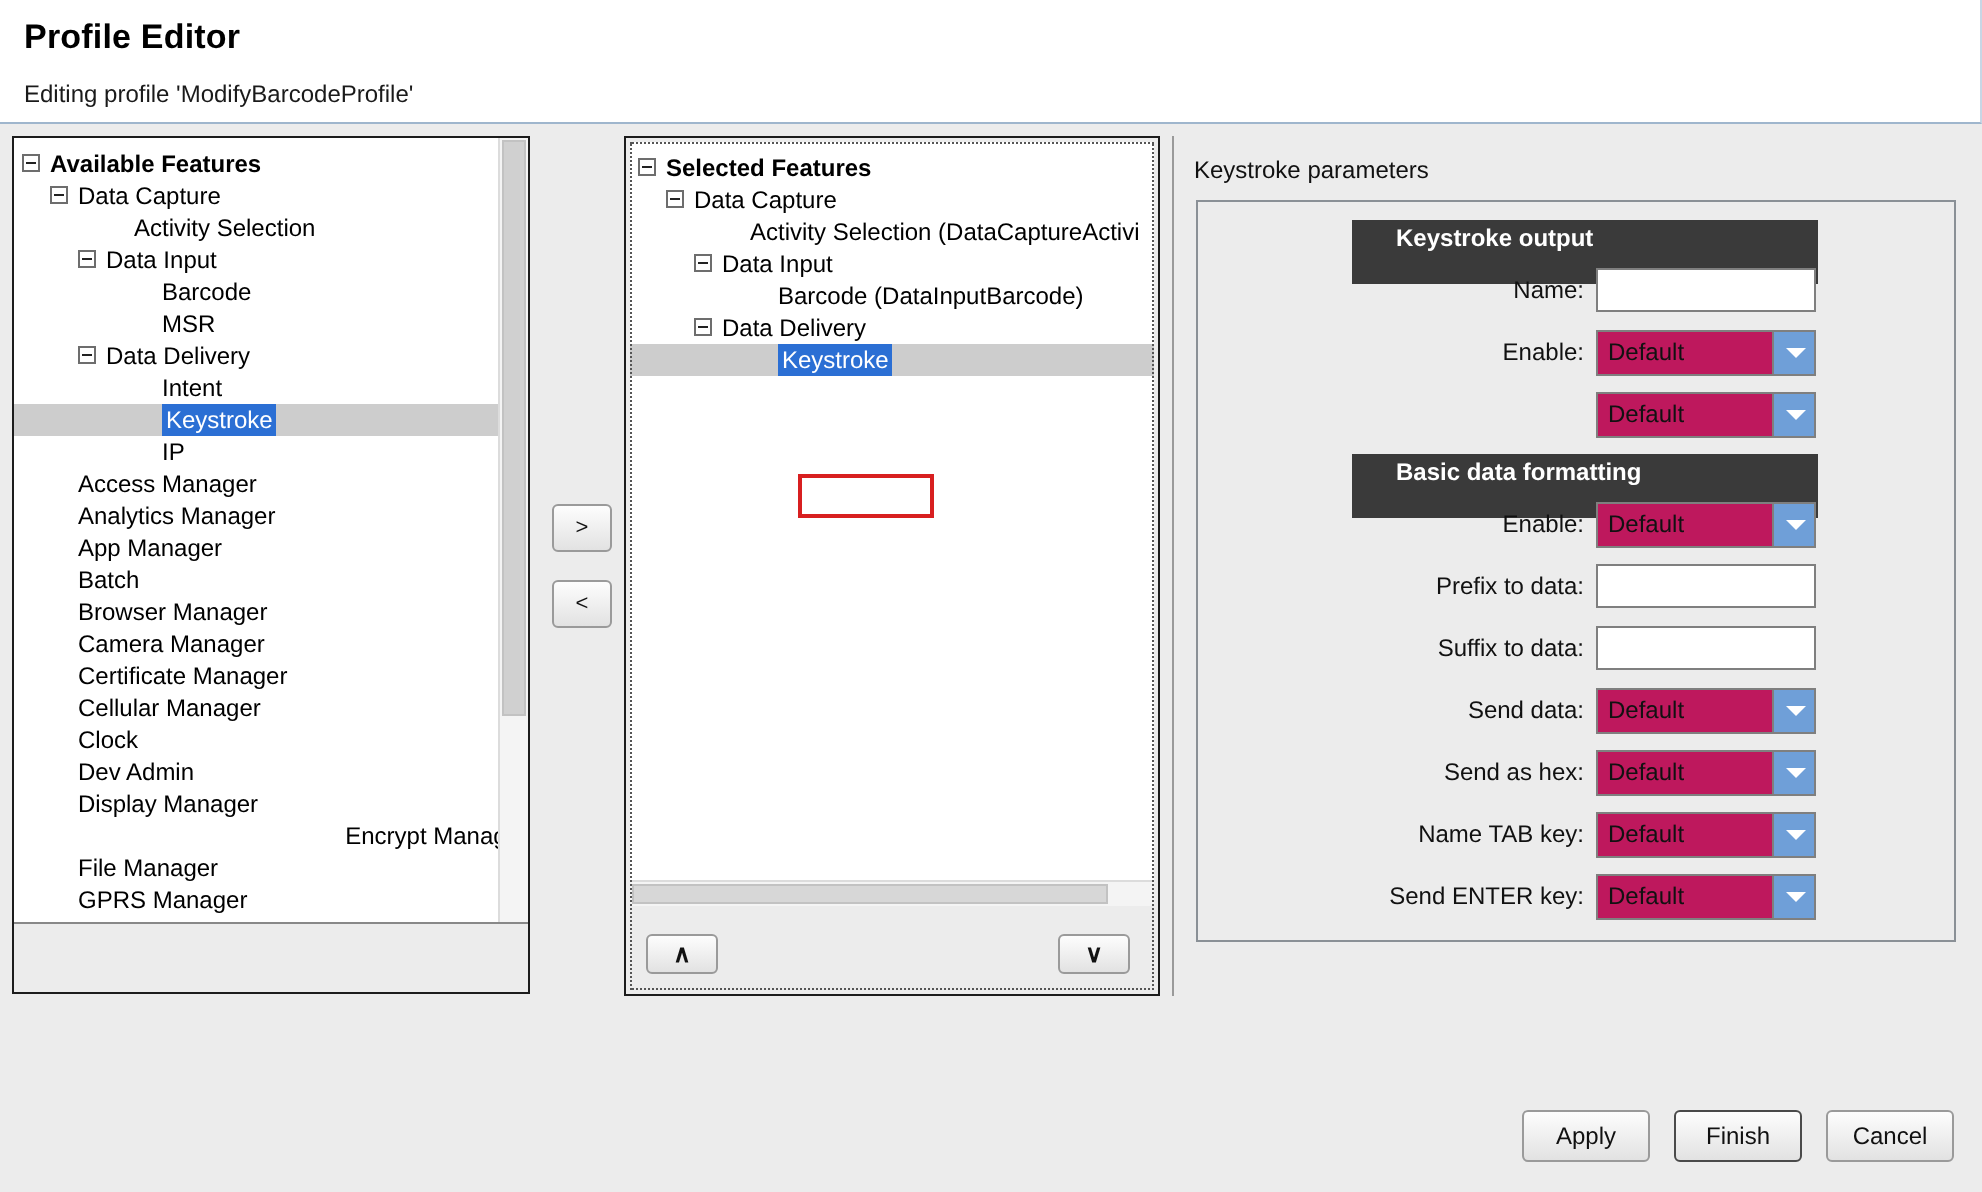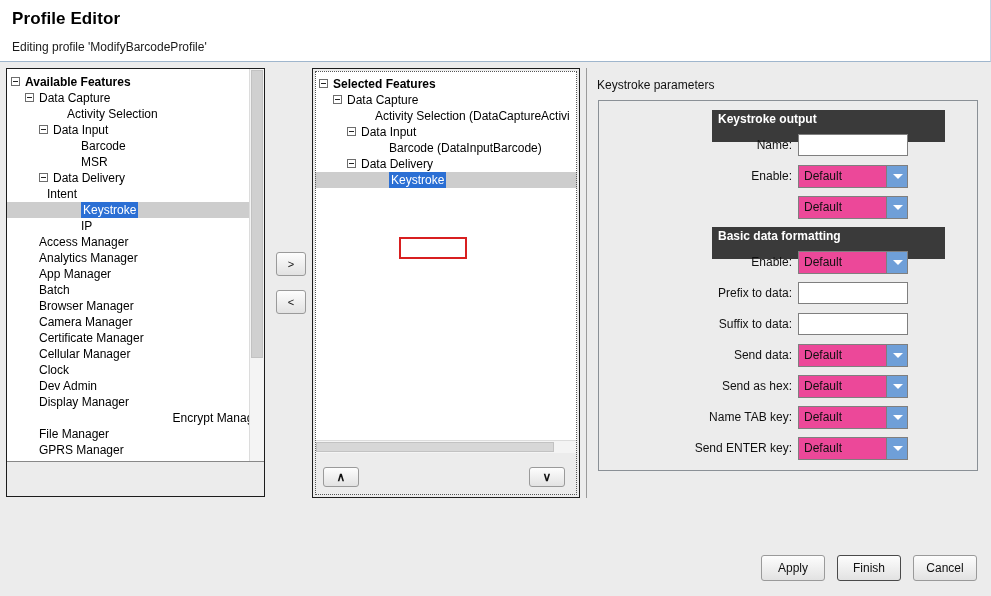--- a/index.html
+++ b/index.html
@@ -210,23 +210,22 @@
 
   
   .sec-header {
     position: absolute;
     height: 32px;
     background: #3a3a3a;
     color: #ffffff;
     font-size: 12px;
     font-weight: bold;
     line-height: 19px;
-    padding-left: 6px;
+    padding-left: 22px;
     white-space: nowrap;
-    margin-left: 36px;
   }
   .flabel {
     position: absolute;
     font-size: 12px;
     color: #111;
     text-align: right;
     line-height: 22px;
     white-space: nowrap;
   }
   .finput {
@@ -235,21 +234,21 @@
     background: #ffffff;
     border: 1px solid #7f7f7f;
     font-size: 12px;
     font-family: "Liberation Sans", sans-serif;
     padding: 0 3px;
     color: #111;
   }
   .fselect {
     position: absolute;
     width: 110px; height: 23px;
-    background: #ec4899;
+    background: #be185d;
     border: 1px solid #7f7f7f;
   }
   .fselect .fsel-text {
     position: absolute;
     left: 5px; top: 0;
     line-height: 21px;
     font-size: 12px;
     color: #111;
     white-space: nowrap;
   }
@@ -283,21 +282,21 @@
   <div class="panel-left">
     <div class="tree-left">
       <div id="avail-rows" style="position: absolute; left: 0px; top: 5px; width: 100%;">
           <div class="trow" style="top: 0px;"><span class="expander" style="left: 4px;"></span><span class="tlabel bold" style="margin-left: 18px;">Available Features</span></div>
           <div class="trow" style="top: 0px;"><span class="expander" style="left: 18px;"></span><span class="tlabel" style="margin-left: 32px;">Data Capture</span></div>
           <div class="trow" style="top: 0px;"><span class="tlabel" style="margin-left: 60px;">Activity Selection</span></div>
           <div class="trow" style="top: 0px;"><span class="expander" style="left: 32px;"></span><span class="tlabel" style="margin-left: 46px;">Data Input</span></div>
           <div class="trow" style="top: 0px;"><span class="tlabel" style="margin-left: 74px;">Barcode</span></div>
           <div class="trow" style="top: 0px;"><span class="tlabel" style="margin-left: 74px;">MSR</span></div>
           <div class="trow" style="top: 0px;"><span class="expander" style="left: 32px;"></span><span class="tlabel" style="margin-left: 46px;">Data Delivery</span></div>
-          <div class="trow" style="top: 0px;"><span class="tlabel" style="margin-left: 40px;">Intent</span></div>
+          <div class="trow" style="top: 0px;"><span class="tlabel" style="margin-left: 74px;">Intent</span></div>
           <div class="trow sel-row" style="top: 0px;"><span class="tlabel sel" style="margin-left: 74px;">Keystroke</span></div>
           <div class="trow" style="top: 0px;"><span class="tlabel" style="margin-left: 74px;">IP</span></div>
           <div class="trow" style="top: 0px;"><span class="tlabel" style="margin-left: 32px;">Access Manager</span></div>
           <div class="trow" style="top: 0px;"><span class="tlabel" style="margin-left: 32px;">Analytics Manager</span></div>
           <div class="trow" style="top: 0px;"><span class="tlabel" style="margin-left: 32px;">App Manager</span></div>
           <div class="trow" style="top: 0px;"><span class="tlabel" style="margin-left: 32px;">Batch</span></div>
           <div class="trow" style="top: 0px;"><span class="tlabel" style="margin-left: 32px;">Browser Manager</span></div>
           <div class="trow" style="top: 0px;"><span class="tlabel" style="margin-left: 32px;">Camera Manager</span></div>
           <div class="trow" style="top: 0px;"><span class="tlabel" style="margin-left: 32px;">Certificate Manager</span></div>
           <div class="trow" style="top: 0px;"><span class="tlabel" style="margin-left: 32px;">Cellular Manager</span></div>

